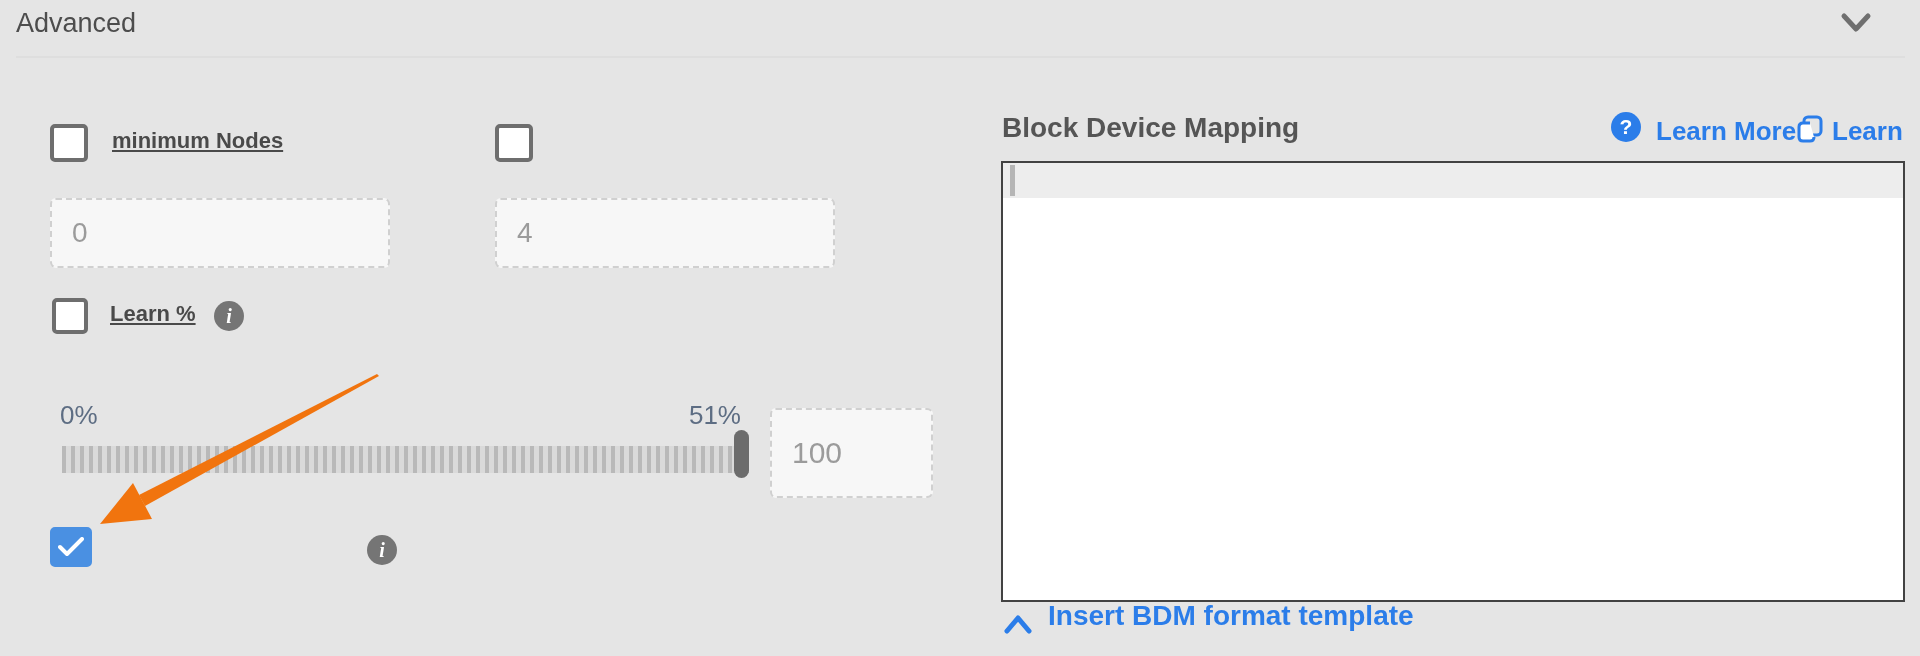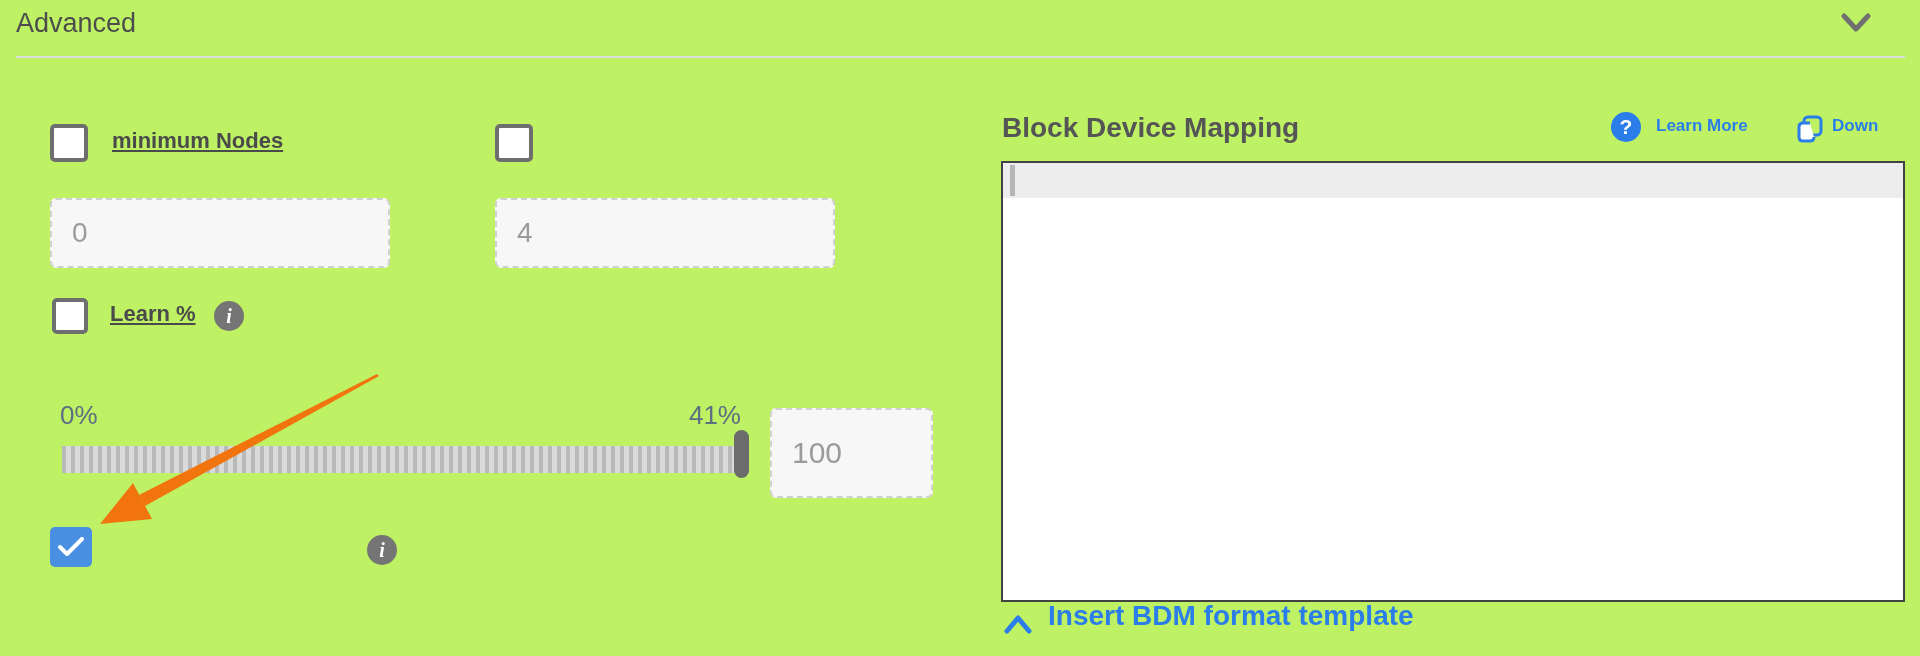--- a/index.html
+++ b/index.html
@@ -1,19 +1,19 @@
 <!DOCTYPE html>
 <html><head>
 <meta charset="utf-8">
 <style>
   * { margin:0; padding:0; box-sizing:border-box; }
   html,body { width:1920px; height:656px; background:#ffffff; overflow:hidden;
               font-family:"Liberation Sans", sans-serif; }
   .abs { position:absolute; }
-  #stage { position:relative; width:1920px; height:656px; background:#bef264; }
+  #stage { position:relative; width:1920px; height:656px; background:#e5e5e5; }
 
   
   .adv-title { left:16px; top:8px; font-size:27px; font-weight:500; color:#4d4d4d; }
   .hdr-chevron { left:1840px; top:10px; width:32px; height:26px; cursor:pointer; }
   .divider { left:16px; top:56px; width:1889px; height:2px; background:#dedede; }
 
   
   .cbx { width:38px; height:38px; border:4px solid #6e6e6e; border-radius:5px;
          background:#fff; cursor:pointer; }
   .cbx.checked { background:#4a90e2; border-color:#4a90e2; display:flex;
@@ -34,21 +34,21 @@
   
   .slider-label { font-size:26px; color:#5d6d83; }
   .slider-track { left:62px; top:446px; width:687px; height:27px;
     background:repeating-linear-gradient(to right,#b9b9b9 0 4px,#dadada 4px 9px);
     cursor:pointer; }
   .slider-handle { left:734px; top:430px; width:15px; height:48px; border-radius:8px;
     background:#6c6c6c; cursor:grab; }
 
   
   .bdm-title { left:1002px; top:112px; font-size:28px; font-weight:600; color:#555555;text-align:right; }
-  .link-blue { color:#2b7de9; font-size:17px; font-weight:600; cursor:pointer;
+  .link-blue { color:#2b7de9; font-size:26px; font-weight:600; cursor:pointer;
                white-space:nowrap; }
   .q-icon { width:30px; height:30px; border-radius:50%; background:#2b7de9; color:#fff;
             display:flex; align-items:center; justify-content:center; font-size:21px;
             font-weight:700; cursor:pointer; }
   .editor { left:1001px; top:161px; width:904px; height:441px; background:#ffffff;
             border:2px solid #424242; cursor:text; }
   .editor-activeline { position:absolute; left:0; top:0; right:0; height:35px;
                        background:#ededed; }
   .editor-cursor { position:absolute; left:7px; top:2px; width:5px; height:31px;
                    background:#b5b5b5; }
@@ -74,21 +74,21 @@
   <div class="abs cbx" style="left:495px; top:124px;"></div>
   <input class="abs dash-input" style="left: 495px; top: 198px; width: 340px; height: 70px;" value="4">
 
   <div class="abs cbx" style="left:52px; top:298px; width:36px; height:36px;"></div>
   <div class="abs cbx-label" style="left:110px; top:301px;">Learn %</div>
   <div class="abs info-icon" style="left:214px; top:301px;">
     <span>i</span>
   </div>
 
   <div class="abs slider-label" style="left:60px; top:400px;">0%</div>
-  <div class="abs slider-label" style="left:655px; top:400px; width:86px; text-align:right;">41%</div>
+  <div class="abs slider-label" style="left:655px; top:400px; width:86px; text-align:right;">51%</div>
   <div class="abs slider-track"></div>
   <div class="abs slider-handle"></div>
   <input class="abs dash-input" style="left: 770px; top: 408px; width: 163px; height: 90px; font-size: 30px;" value="100">
 
   <div class="abs cbx checked" style="left:50px; top:527px; width:42px; height:40px;">
     <svg width="26" height="20" viewBox="0 0 26 20">
       <polyline points="2,10 9,17 24,2" fill="none" stroke="#ffffff" stroke-width="4" stroke-linecap="round" stroke-linejoin="round"></polyline>
     </svg>
   </div>
   <div class="abs info-icon" style="left:367px; top:535px;">
@@ -104,21 +104,21 @@
 
   <div class="abs q-icon" style="left:1611px; top:112px;">
     <span>?</span>
   </div>
   <div class="abs link-blue" style="left:1656px; top:116px;">Learn More</div>
 
   <svg class="abs" style="left:1796px; top:114px;" width="28" height="30" viewBox="0 0 28 30">
     <rect x="8" y="3" width="17" height="18" rx="4" fill="none" stroke="#2b7de9" stroke-width="3"></rect>
     <path d="M 14 9 L 7 9 Q 3 9 3 13 L 3 23 Q 3 27 7 27 L 14 27 Q 18 27 18 23" fill="#ffffff" stroke="#2b7de9" stroke-width="3"></path>
   </svg>
-  <div class="abs link-blue" style="left:1832px; top:116px;">Down</div>
+  <div class="abs link-blue" style="left:1832px; top:116px;">Learn</div>
 
   <div class="abs editor">
     <div class="editor-activeline"></div>
     <div class="editor-cursor"></div>
     <span></span>
   </div>
 
   <svg class="abs" style="left:1004px; top:613px;" width="28" height="24" viewBox="0 0 28 24">
     <polyline points="3,18 14,5 25,18" fill="none" stroke="#2b7de9" stroke-width="5" stroke-linecap="round" stroke-linejoin="round"></polyline>
   </svg>

